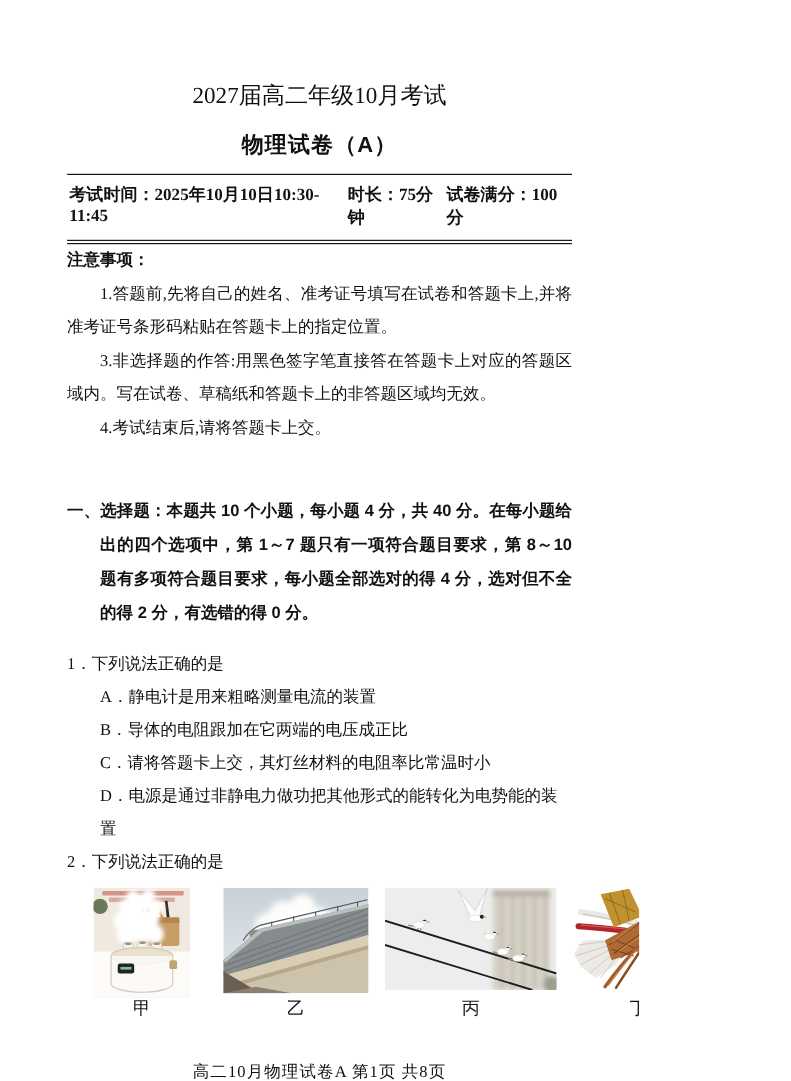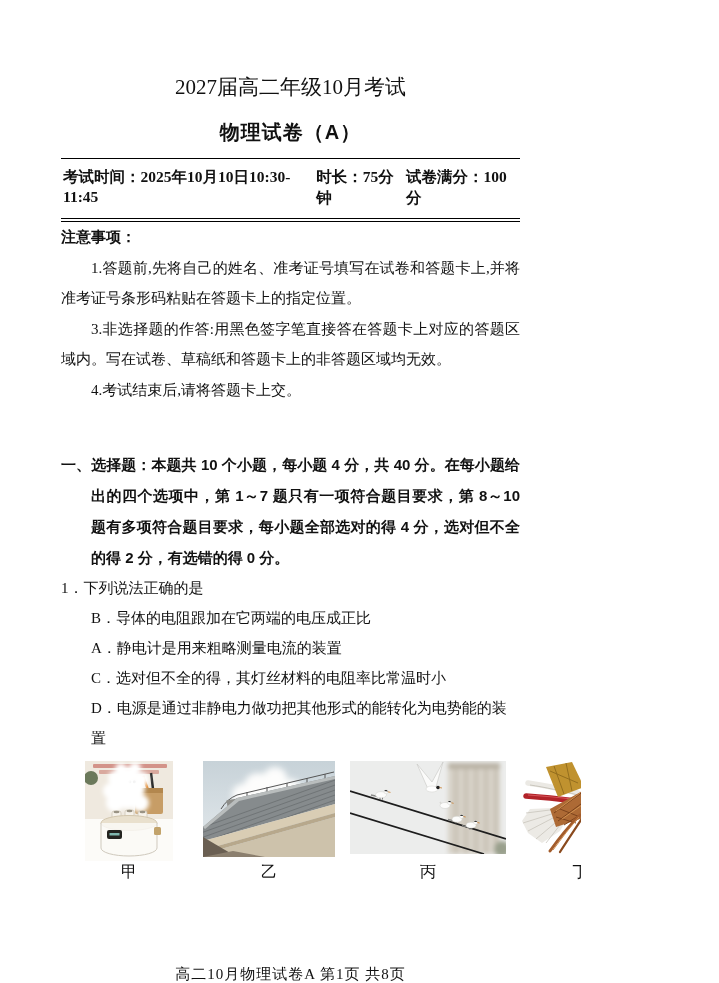--- a/index.html
+++ b/index.html
@@ -30,21 +30,21 @@
     font-size:15.5px;font-weight:600;
   }
   .notes-heading{
     margin:8px 0 0 0;font-size:15px;line-height:22px;
   }
   .notes p{
     margin:0;font-size:15px;line-height:30.5px;
     text-indent:2em;text-align:justify;
   }
   .section-para{
-    margin:44px 0 0 0;
+    margin:44px 0 16px 0;
     font-size:15px;line-height:31px;
     padding-left:30px;text-indent:-30px;
     text-align:justify;
   }
   .q-line{margin:0;font-size:15px;line-height:30px;}
   .options{padding-left:30px;}
   .options .q-line{line-height:30px;}
   .figures{
     margin-top:8px;margin-left:24px;
     display:flex;align-items:flex-start;
@@ -84,28 +84,29 @@
       <p>1.答题前,先将自己的姓名、准考证号填写在试卷和答题卡上,并将准考证号条形码粘贴在答题卡上的指定位置。</p>
       <p>3.非选择题的作答:用黑色签字笔直接答在答题卡上对应的答题区域内。写在试卷、草稿纸和答题卡上的非答题区域均无效。</p>
       <p>4.考试结束后,请将答题卡上交。</p>
     </div>
 
     <p class="section-para hei"><span>一、选择题：</span><span>本题共 10 个小题，每小题 4 分，共 40 分。在每小题给出的四个选项中，第 1～7 题只有一项符合题目要求，第 8～10 题有多项符合题目要求，每小题全部选对的得 4 分，选对但不全的得 2 分，有选错的得 0 分。</span></p>
 
     <div>
       <p class="q-line"><span>1．</span><span>下列说法正确的是</span></p>
       <div class="options">
+        <p class="q-line">A．静电计是用来粗略测量电流的装置</p>
         <p class="q-line">B．导体的电阻跟加在它两端的电压成正比</p>
-        <p class="q-line">A．静电计是用来粗略测量电流的装置</p>
-        <p class="q-line">C．选对但不全的得，其灯丝材料的电阻率比常温时小</p>
+        <p class="q-line">C．请将答题卡上交，其灯丝材料的电阻率比常温时小</p>
         <p class="q-line">D．电源是通过非静电力做功把其他形式的能转化为电势能的装置</p>
       </div>
     </div>
 
     <div>
+      <p class="q-line"><span>2．</span><span>下列说法正确的是</span></p>
 
       <div class="figures">
 
         <div class="fig fig-jia">
           <svg viewBox="0 0 88 100" width="88" height="100">
             <defs>
               <filter id="mblur" x="-50%" y="-50%" width="200%" height="200%">
                   <feGaussianBlur stdDeviation="2"></feGaussianBlur>
                 </filter>
             </defs>

